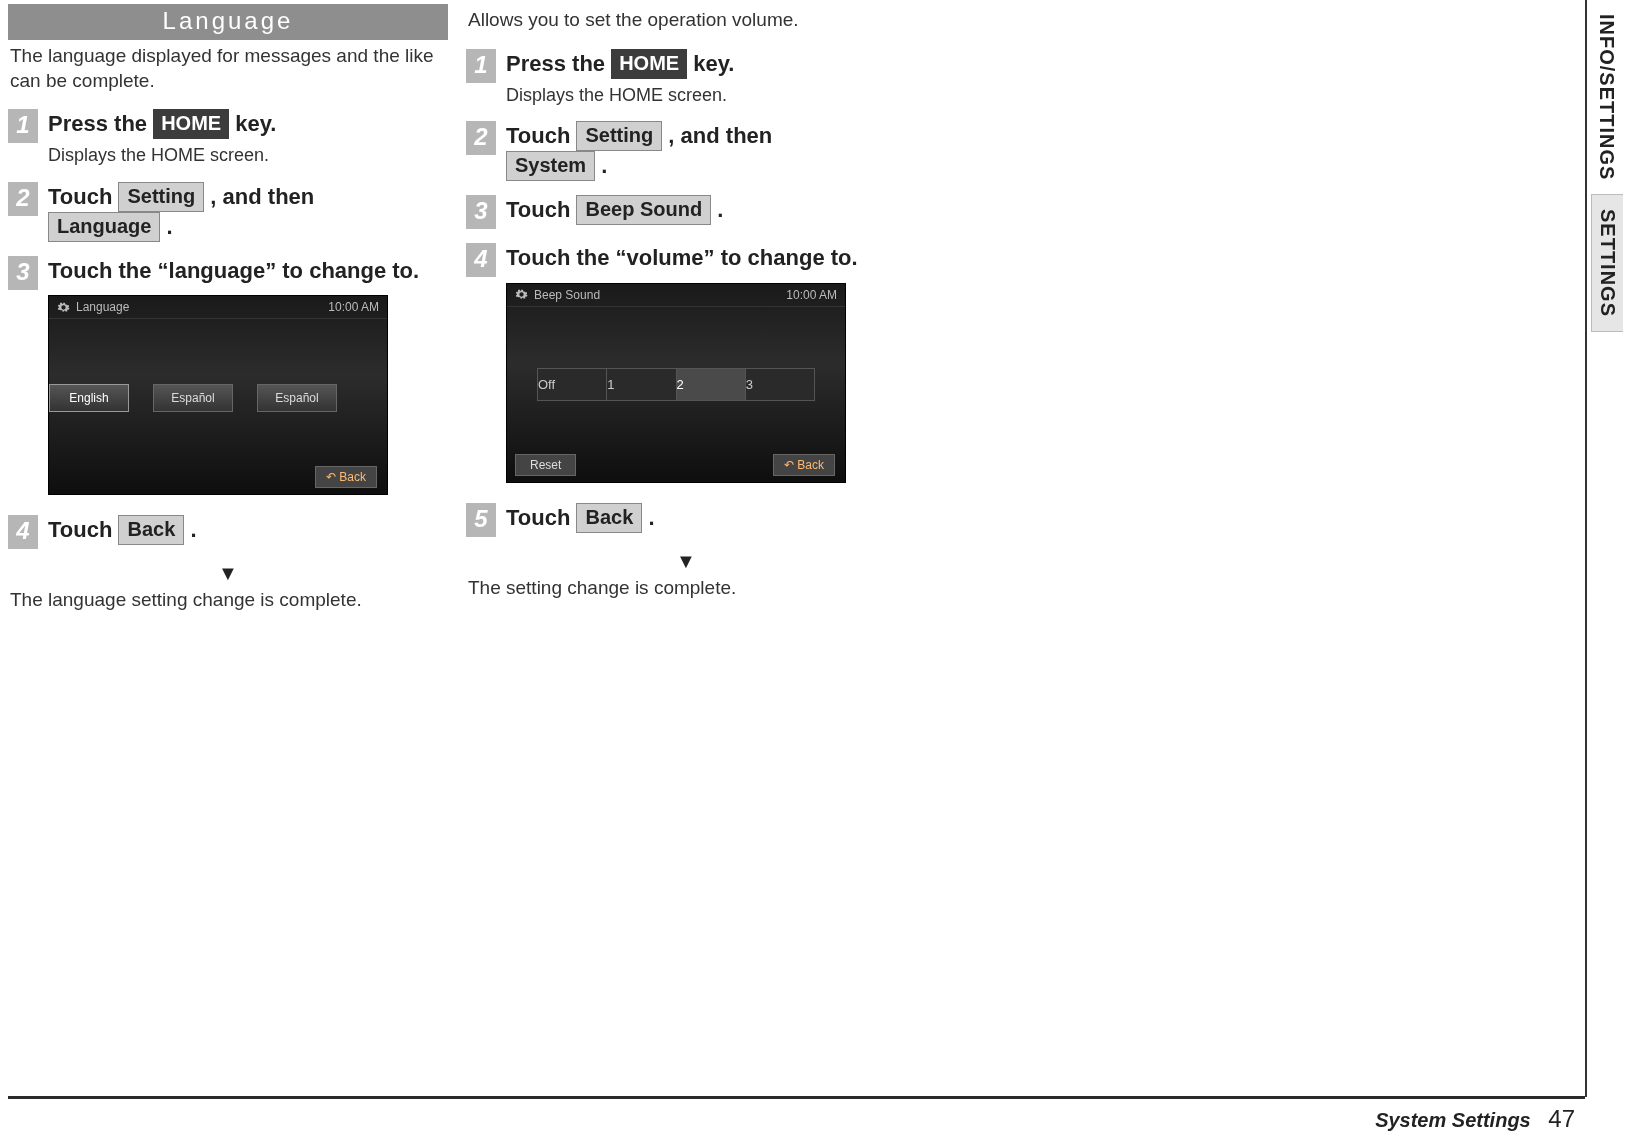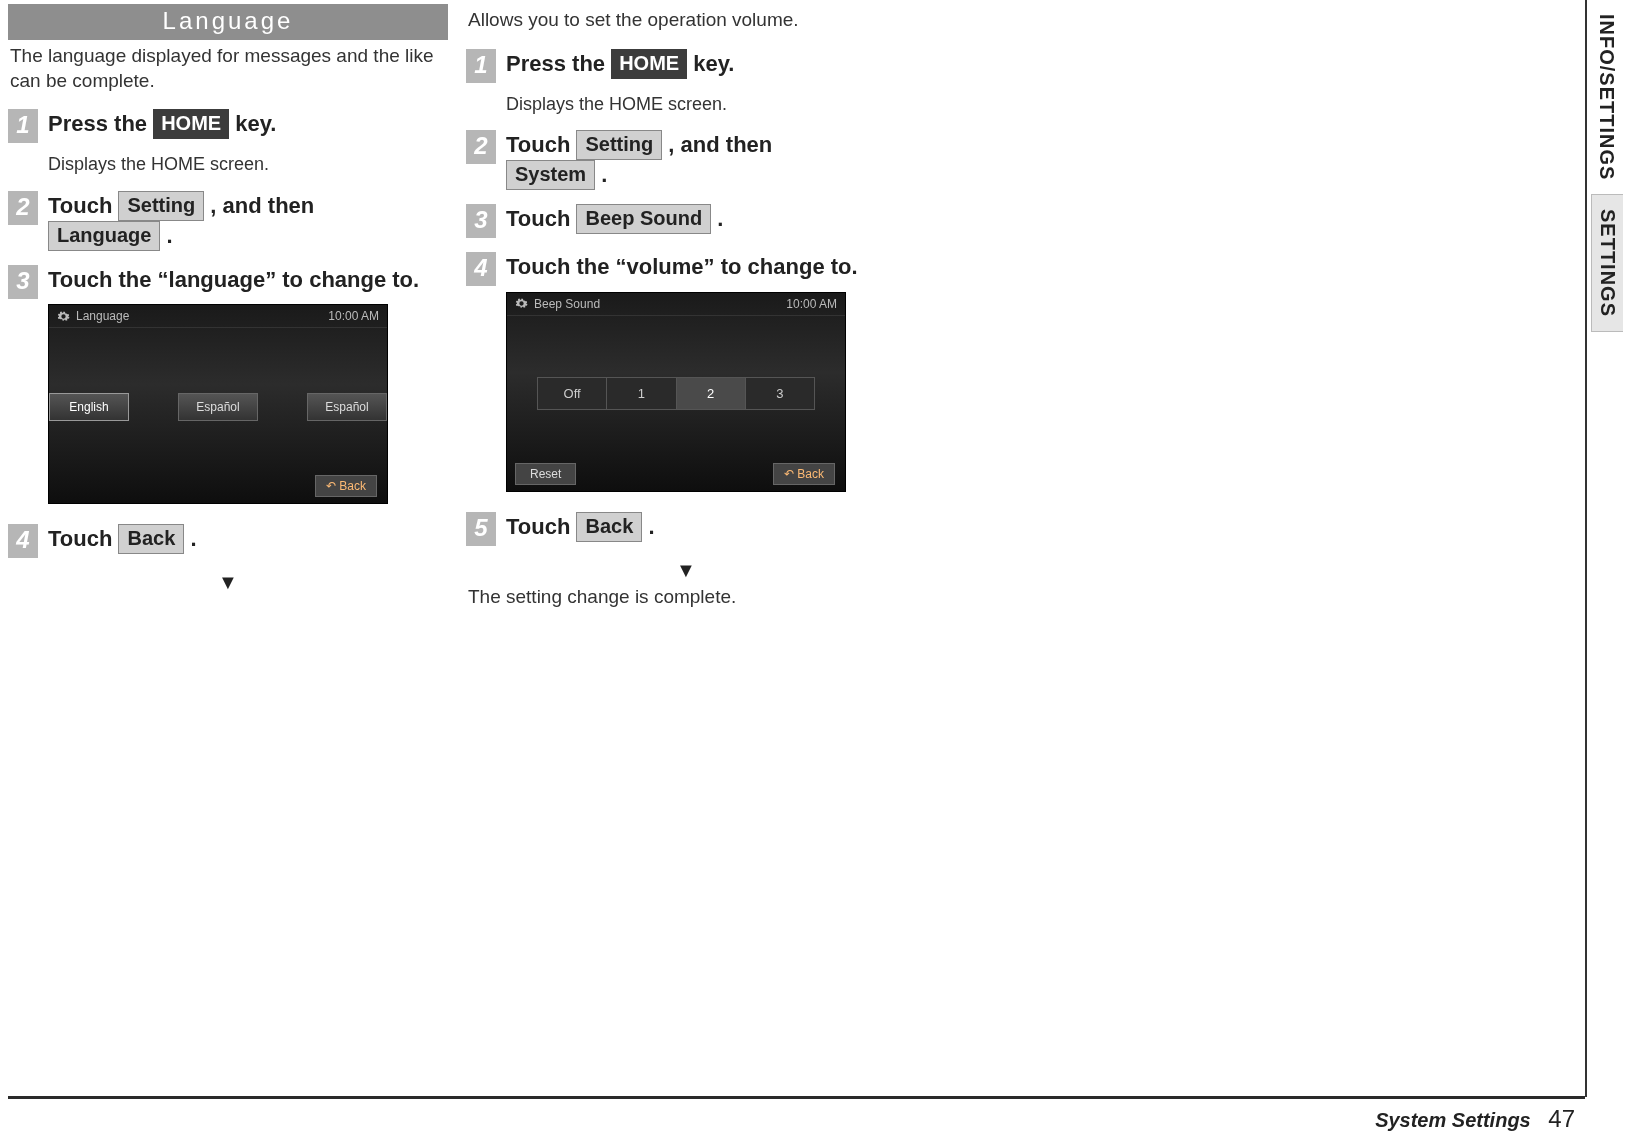--- a/index.html
+++ b/index.html
@@ -61,21 +61,21 @@
   }
   .step-title {
     font-size: 22px;
     font-weight: bold;
     line-height: 1.35;
     color: #222;
   }
   .step-sub {
     font-size: 18px;
     line-height: 1.3;
-    margin-top: 14px;
+    margin-top: 5px;
     color: #333;
   }
   .key-dark {
     display: inline-block;
     background: #3c3c3c;
     color: #fff;
     font-weight: bold;
     padding: 1px 8px 2px;
     font-size: 20px;
     vertical-align: 1px;
@@ -107,22 +107,22 @@
     color: #bbb;
     font-size: 12px;
     border-bottom: 1px solid #333;
   }
   .sc-title { display: flex; align-items: center; gap: 6px; }
   .gear {
     width: 13px; height: 13px; display:inline-block;
   }
   .sc-options {
     display: flex;
-    justify-content: space-between;
-    gap: 4px;
+    justify-content: flex-start;
+    gap: 24px;
     position: absolute;
     top: 88px; left: 0; right: 0;
   }
   .sc-option {
     background: linear-gradient(#555,#333);
     border: 1px solid #666;
     padding: 6px 12px;
     font-size: 12px;
     min-width: 80px;
     text-align: center;
@@ -134,21 +134,21 @@
   }
   .sc-vol-row {
     position: absolute;
     top: 84px; left: 30px; right: 30px;
     display: flex;
     border: 1px solid #555;
     background: #2a2a2a;
   }
   .sc-vol-cell {
     flex: 1;
-    text-align: center;
+    text-align: left;
     padding: 8px 0;
     border-right: 1px solid #555;
     color: #ccc;
     font-size: 13px;
   }
   .sc-vol-cell:last-child { border-right: none; }
   .sc-vol-cell.sel { background: #4a4a4a; color: #fff; }
   .sc-bottom {
     position: absolute;
     bottom: 6px; right: 10px;
@@ -291,20 +291,21 @@
     <div class="step">
       <div class="step-num">4</div>
       <div class="step-body">
         <div class="step-title">
           <span>Touch </span><span class="key-light">Back</span><span> .</span>
         </div>
       </div>
     </div>
 
     <div class="down-arrow">▼</div>
+    <div class="result-text">The language setting change is complete.</div>
   </div>
 
   <div class="column">
     <div class="intro">Allows you to set the operation volume.</div>
 
     <div class="step">
       <div class="step-num">1</div>
       <div class="step-body">
         <div class="step-title">
           <span>Press the </span><span class="key-dark">HOME</span><span> key.</span>

